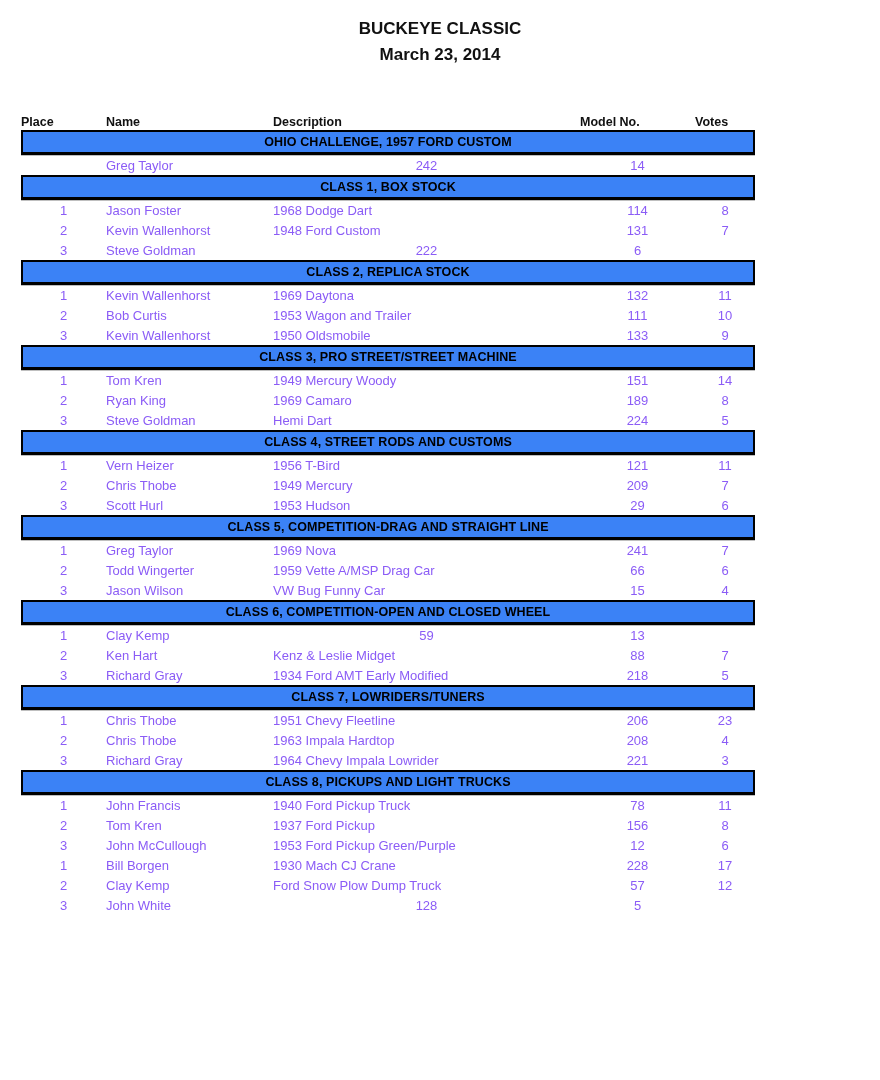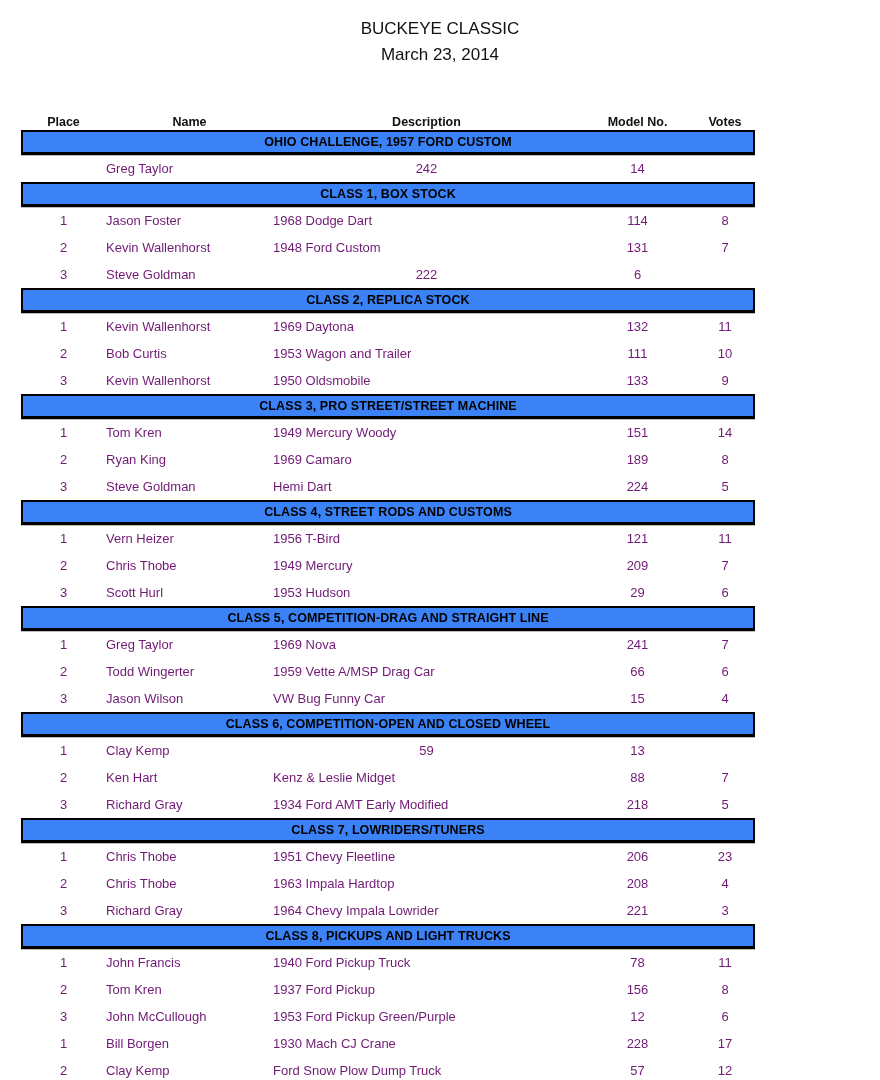--- a/index.html
+++ b/index.html
@@ -14,42 +14,41 @@
     color: #262626;
     overflow: hidden;
   }
   .page {
     padding-top: 16px;
   }
   .title-block {
     text-align: center;
   }
   .title-line {
-    font-weight: normal;
+    font-weight: bold;
     font-size: 17px;
     line-height: 26px;
     color: #111111;
   }
   .table-area {
     margin-left: 21px;
     width: 734px;
   }
   .col-headers {
     display: grid;
     grid-template-columns: 85px 167px 307px 115px 60px;
     font-weight: bold;
     font-size: 12.5px;
     color: #111111;
     margin-top: 37px;
     margin-bottom: 9px;
     height: 16px;
     align-items: center;
   }
   .col-headers span {
-    text-align: center;
     white-space: nowrap;
     margin-top: 10px;
   }
   .banner {
     box-sizing: border-box;
     height: 25px;
     border: 2px solid #000000;
     border-bottom-width: 3px;
     box-shadow: 0 1px 0 rgba(0,0,0,0.25);
     display: flex;
@@ -57,24 +56,24 @@
     justify-content: center;
     font-weight: bold;
     font-size: 12.5px;
     letter-spacing: 0.1px;
     color: #000000;
     background: #3b82f6;
   }
   .row {
     display: grid;
     grid-template-columns: 85px 167px 307px 115px 60px;
-    height: 27px;
+    height: 20px;
     align-items: center;
     font-size: 13px;
-    color: #701a75;
+    color: #8b5cf6;
   }
   .cell-place, .cell-model, .cell-votes {
     text-align: center;
   }
   .cell-name, .cell-desc {
     text-align: left;
     white-space: nowrap;
   }
 </style>
 </head>

